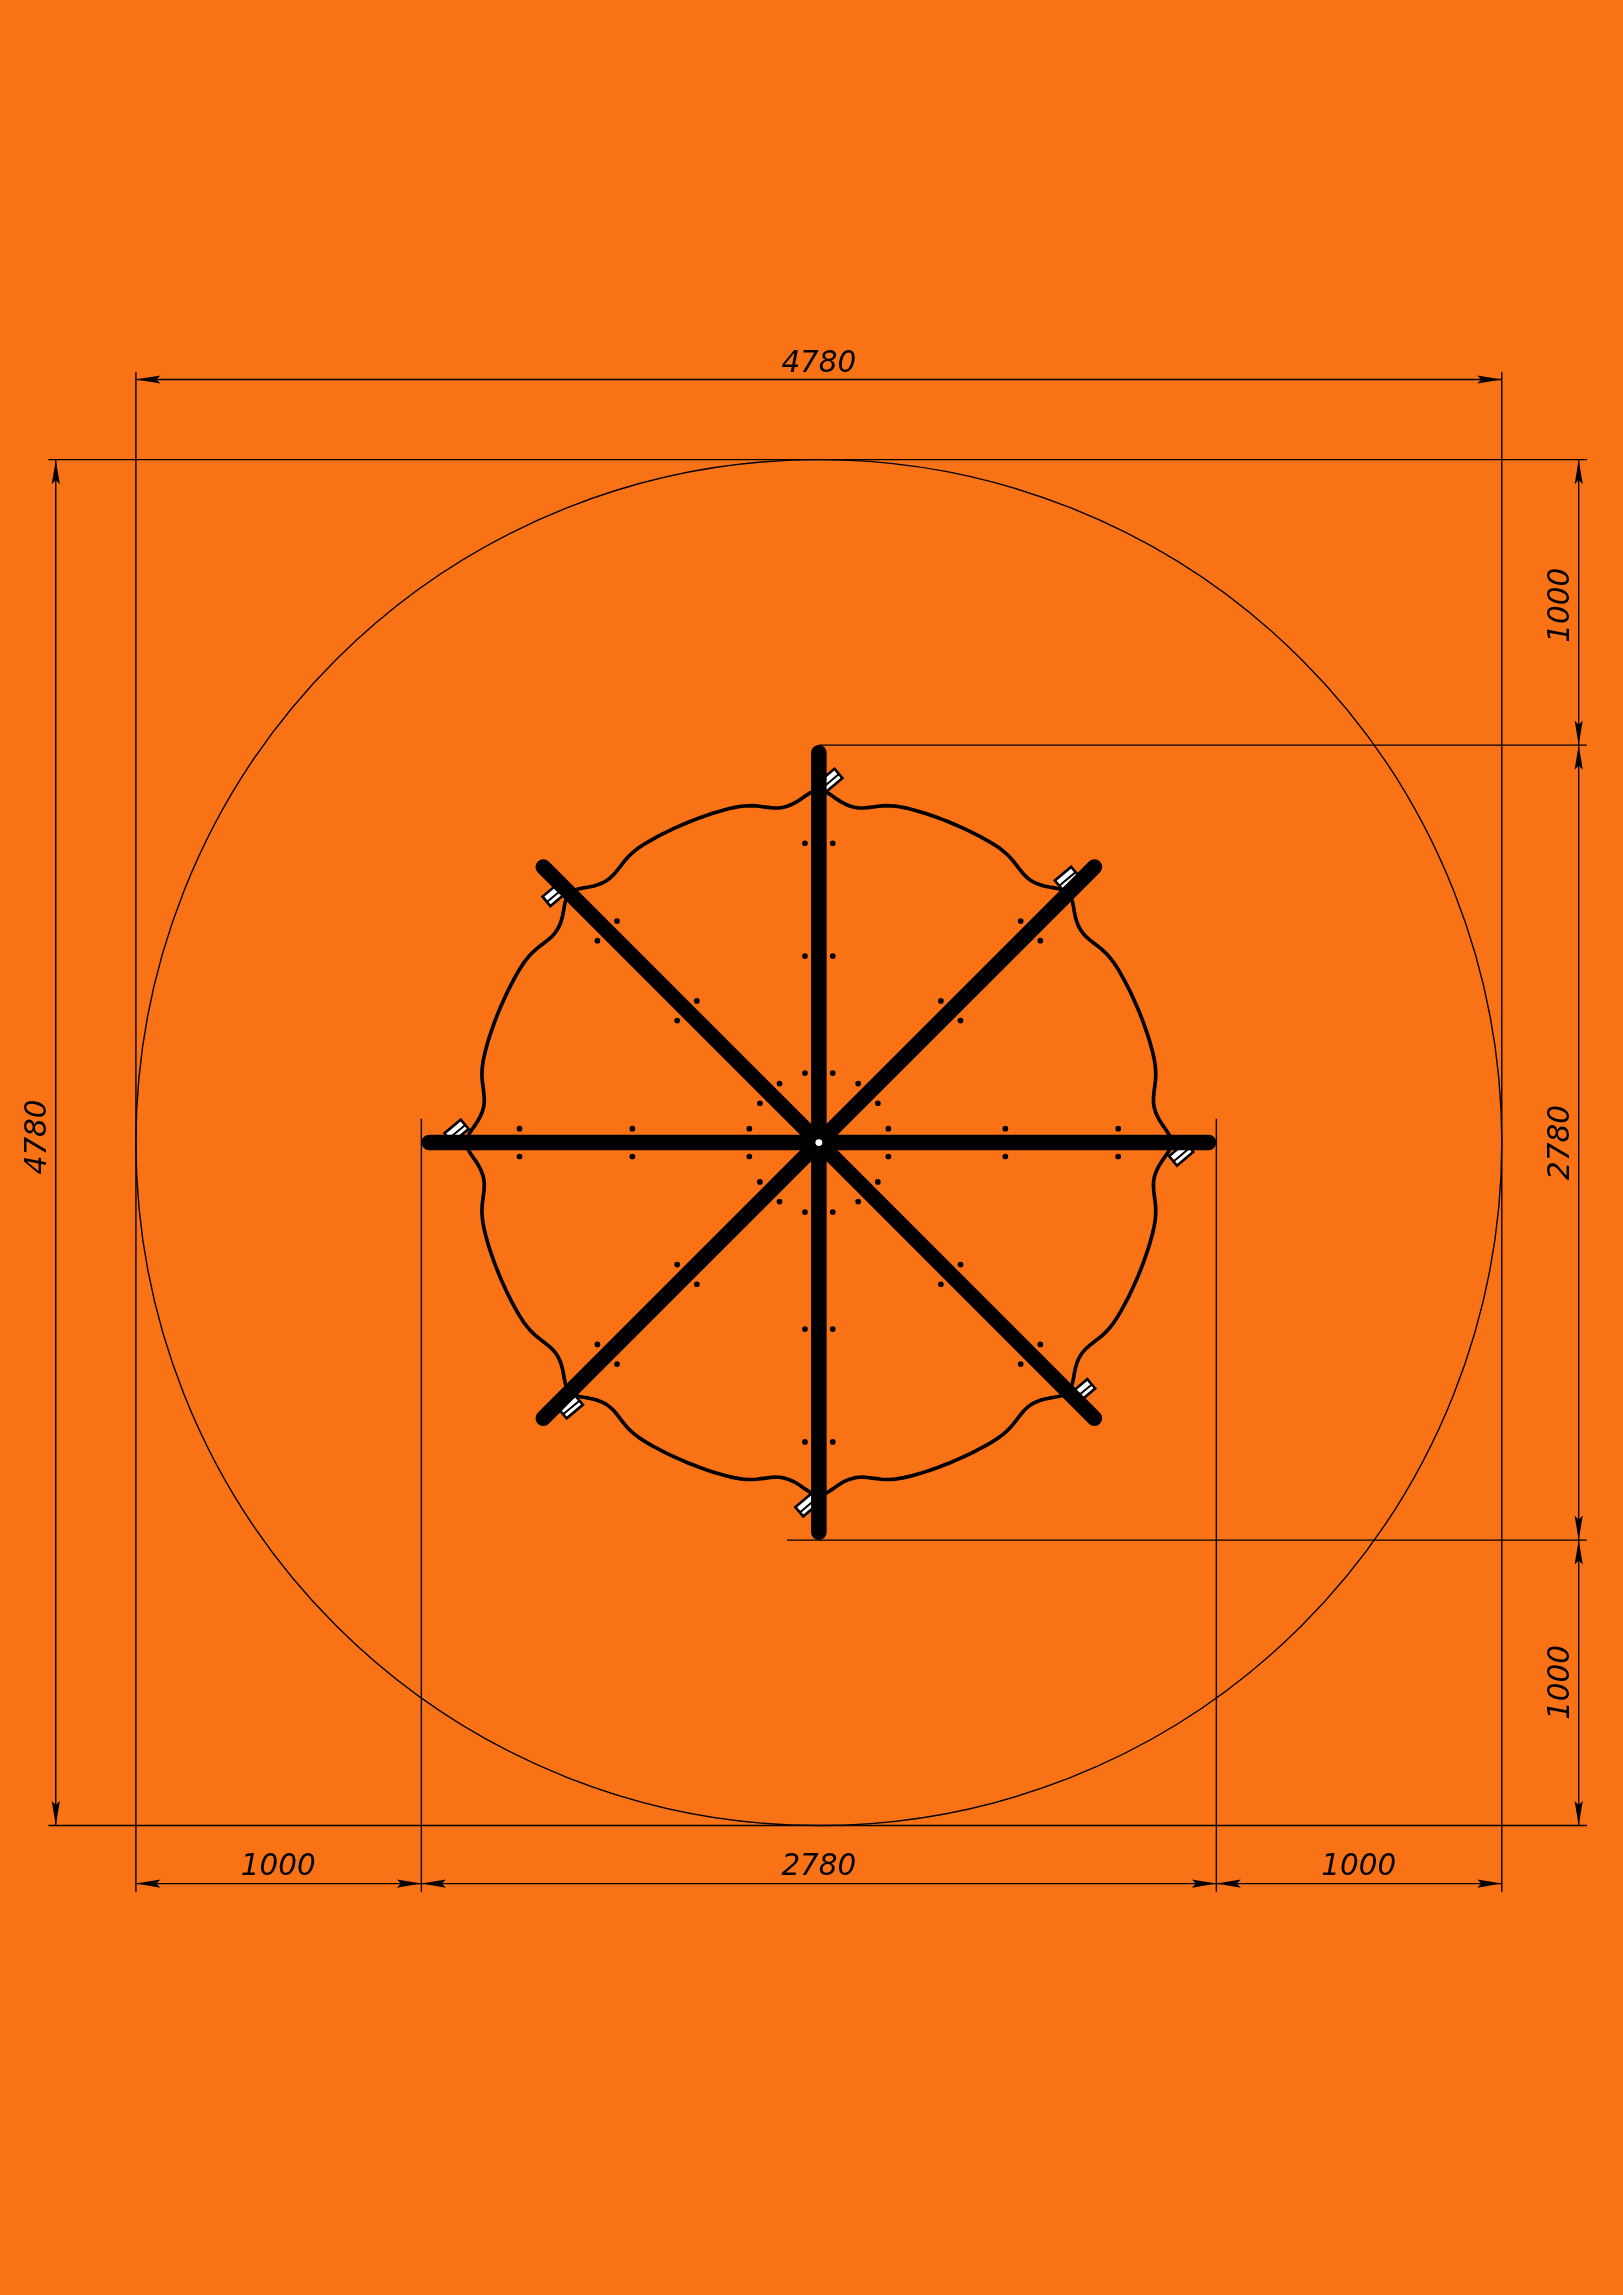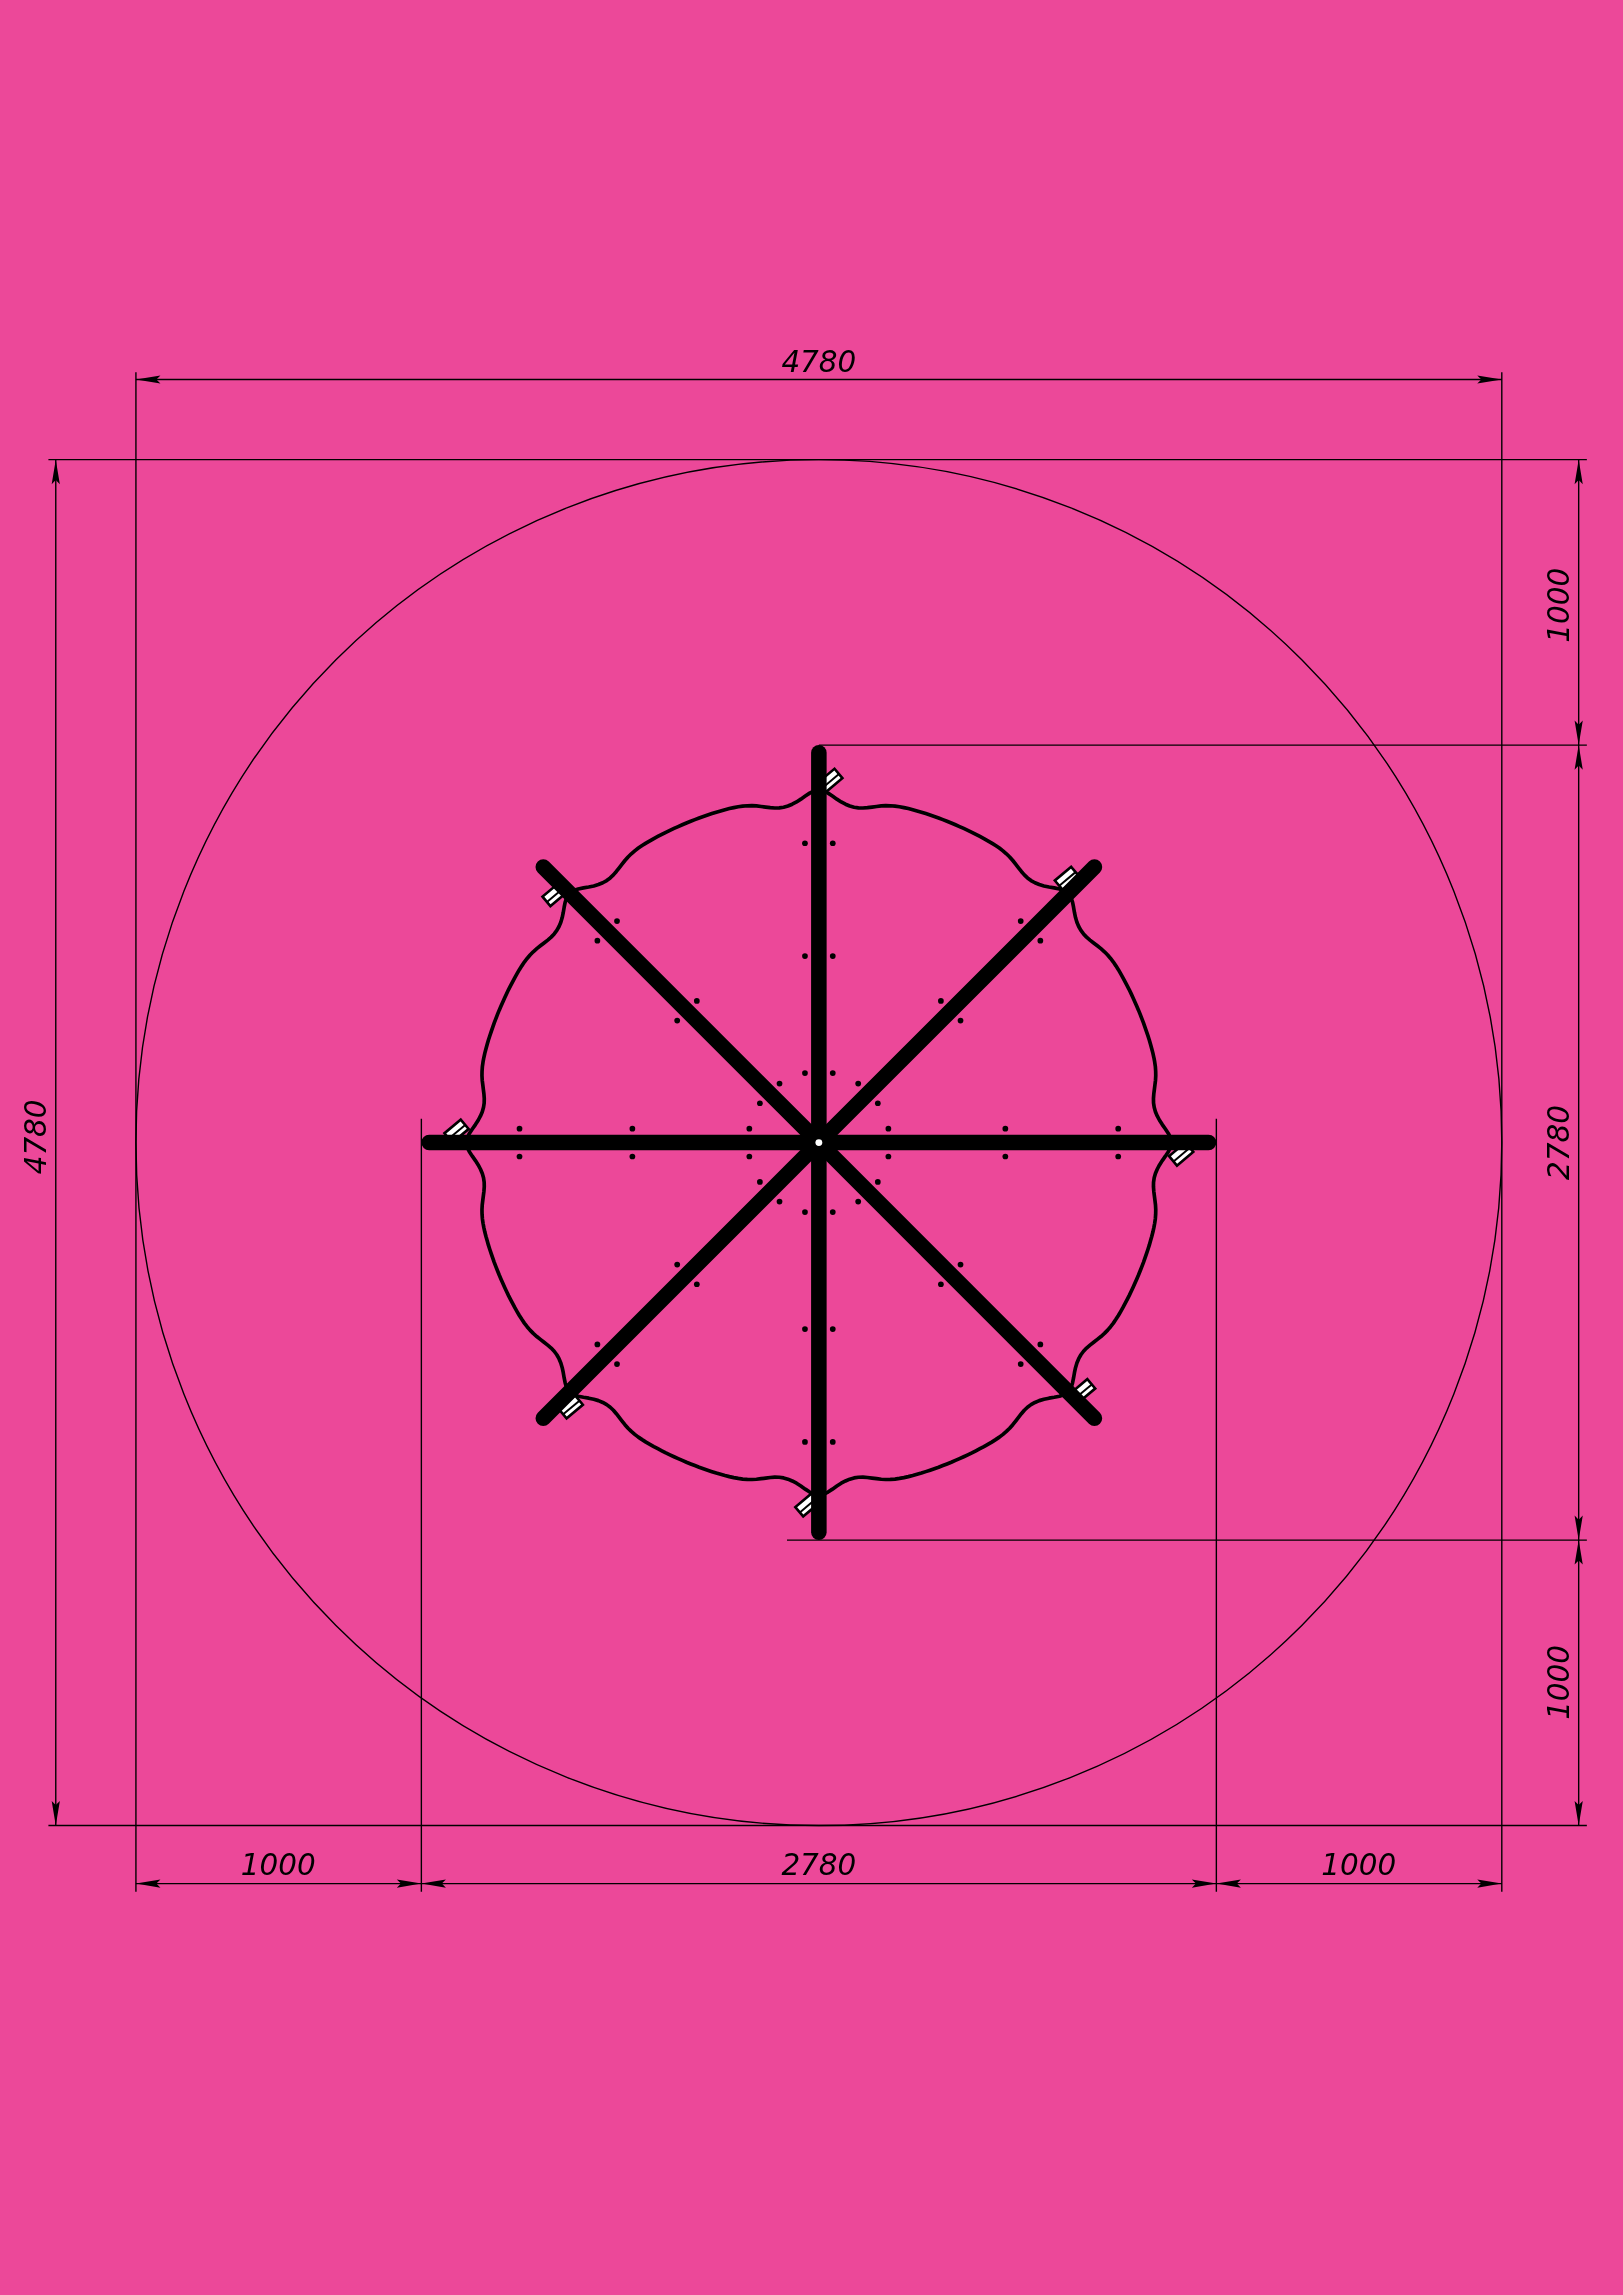--- a/index.html
+++ b/index.html
@@ -1,16 +1,16 @@
 <!DOCTYPE html>
 <html style="font-size:13px"><head>
 <meta charset="utf-8">
 <style>
   html,body{margin:0;padding:0;background:#ffffff;}
-  .page{position:relative;width:1623px;height:2295px;background:#ec4899;overflow:hidden;
+  .page{position:relative;width:1623px;height:2295px;background:#f97316;overflow:hidden;
         font-family:"DejaVu Sans",sans-serif;}
   svg{display:block;}
   text.dim{font-family:"DejaVu Sans",sans-serif;font-style:italic;font-size:36px;fill:#000;}
 </style>
 </head>
 <body>
 
 <div class="page">
   <svg id="drawing" width="1623" height="2295" viewBox="0 0 1984 2806" xmlns="http://www.w3.org/2000/svg">
       <line x1="166" y1="455" x2="166" y2="2313" stroke="#000000" stroke-width="1.7" stroke-linecap="butt"></line>

